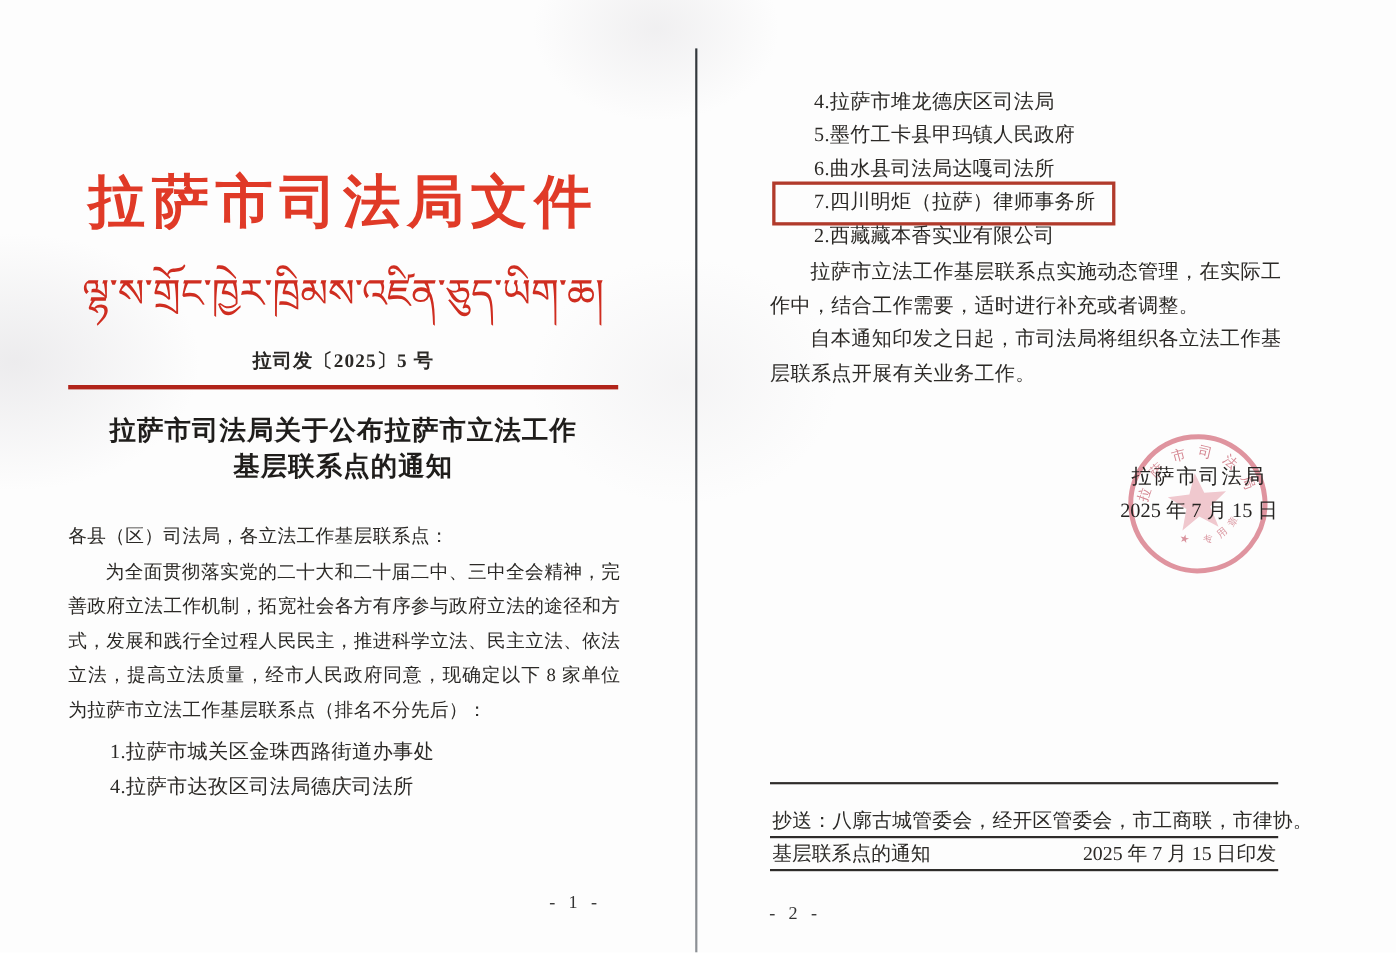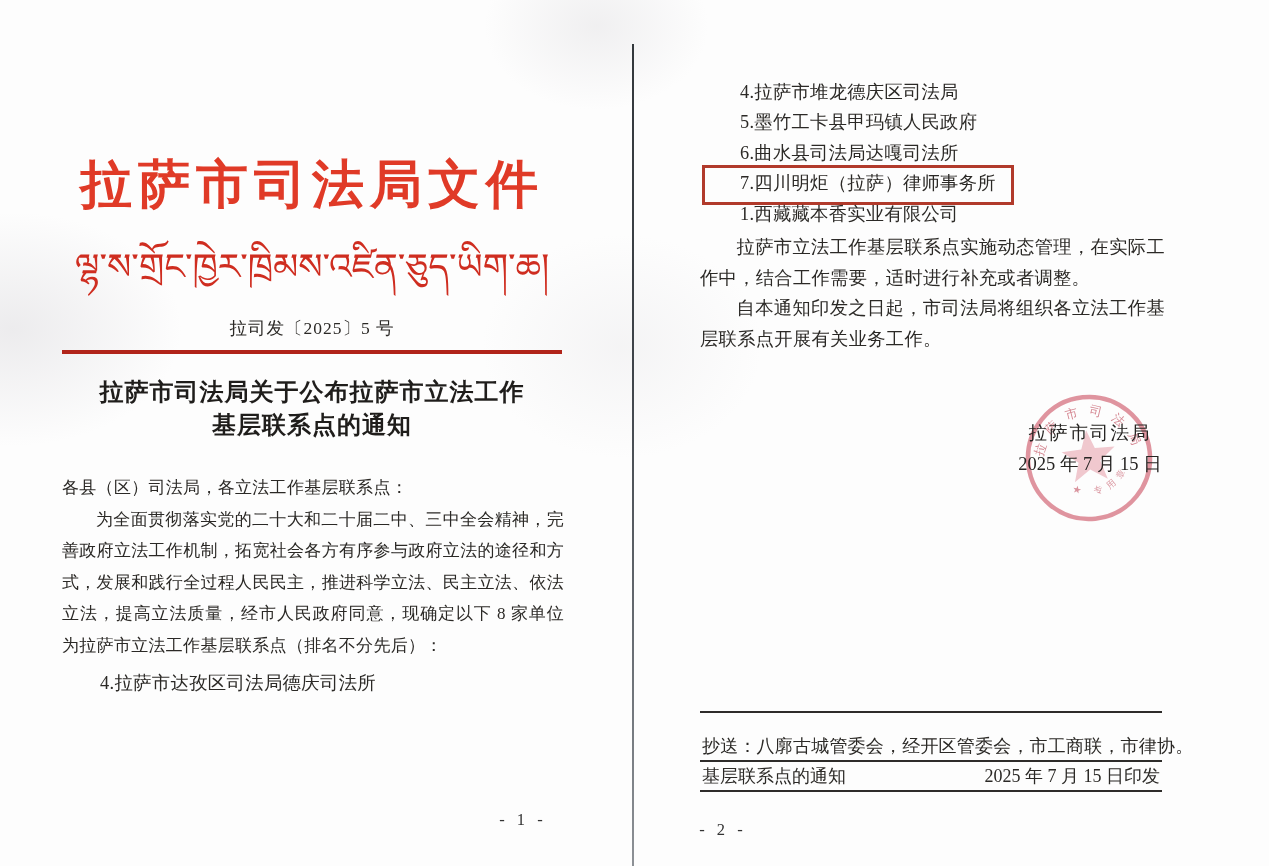--- a/index.html
+++ b/index.html
@@ -27,21 +27,21 @@
     position:absolute;left:58px;top:146px;width:508px;
     text-align:center;font-size:52px;font-weight:700;
     color:#e03a27;letter-spacing:6px;line-height:78px;white-space:nowrap;
   }
   .tibetan-header{
     position:absolute;left:58px;top:236px;width:508px;
     text-align:center;font-size:36px;color:#cf2d20;line-height:62px;white-space:nowrap;
   }
   .doc-number{
     position:absolute;left:58px;top:316px;width:508px;
-    text-align:center;font-size:17.5px;color:#2b2926;letter-spacing:1px;
+    text-align:center;font-size:17.5px;color:#2b2926;letter-spacing:1px;font-weight:bold;
   }
   .red-rule{
     position:absolute;left:62px;top:350px;width:500px;height:3.5px;
     background:#b1241a;border:none;margin:0;
   }
   .doc-title{
     position:absolute;left:58px;top:376px;width:508px;margin:0;
     text-align:center;font-size:24px;font-weight:700;line-height:33px;
     color:#1f1d1b;letter-spacing:1px;
   }
@@ -101,37 +101,38 @@
     <div class="red-rule"></div>
 
     <h2 class="doc-title"><span>拉萨市司法局关于公布拉萨市立法工作</span><br><span>基层联系点的通知</span></h2>
 
     <div class="body-block-1">
       <p>各县（区）司法局，各立法工作基层联系点：</p>
       <p class="indent">为全面贯彻落实党的二十大和二十届二中、三中全会精神，完善政府立法工作机制，拓宽社会各方有序参与政府立法的途径和方式，发展和践行全过程人民民主，推进科学立法、民主立法、依法立法，提高立法质量，经市人民政府同意，现确定以下 8 家单位为拉萨市立法工作基层联系点（排名不分先后）：</p>
     </div>
 
     <div class="list-1">
+      <div class="list-item">1.拉萨市城关区金珠西路街道办事处</div>
       <div class="list-item">4.拉萨市达孜区司法局德庆司法所</div>
     </div>
 
     <div class="page-num-1">- 1 -</div>
   </section>
 
   <section>
 
     <div class="list-2">
       <div class="list-item">4.拉萨市堆龙德庆区司法局</div>
       <div class="list-item">5.墨竹工卡县甲玛镇人民政府</div>
       <div class="list-item">6.曲水县司法局达嘎司法所</div>
       <div class="list-item">
         <span>7.四川明炬（拉萨）律师事务所</span>
         <span class="highlight-box"></span>
       </div>
-      <div class="list-item">1.西藏藏本香实业有限公司</div>
+      <div class="list-item">2.西藏藏本香实业有限公司</div>
     </div>
 
     <div class="body-block-2">
       <p class="indent">拉萨市立法工作基层联系点实施动态管理，在实际工作中，结合工作需要，适时进行补充或者调整。</p>
       <p class="indent">自本通知印发之日起，市司法局将组织各立法工作基层联系点开展有关业务工作。</p>
     </div>
 
     <div class="signature">
       <svg class="seal-svg" width="150" height="150" viewBox="0 0 150 150">
         <g transform="rotate(-6 75 75)">

